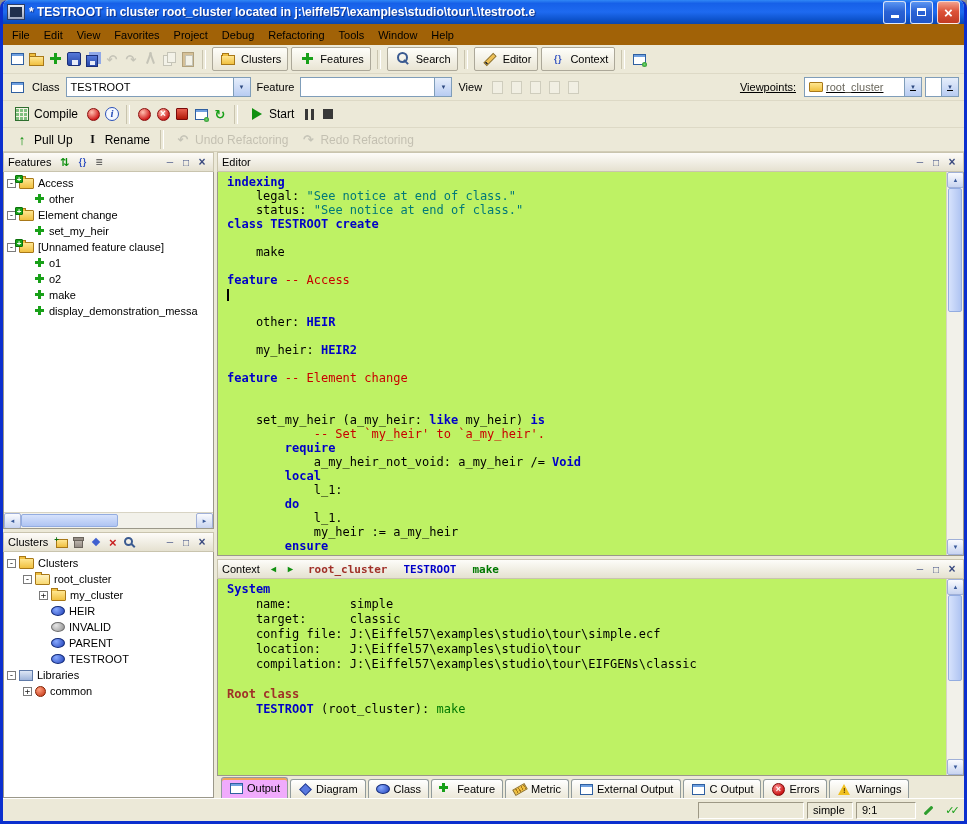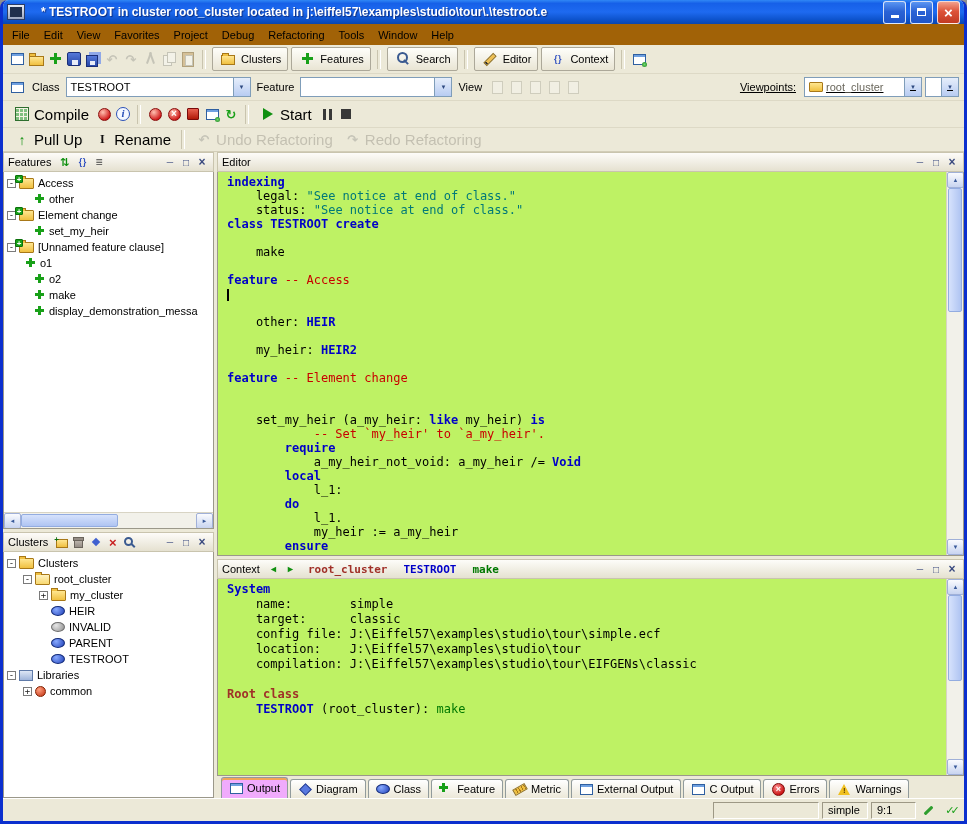--- a/index.html
+++ b/index.html
@@ -3,36 +3,36 @@
 <meta charset="utf-8">
 <style>
   html,body{margin:0;padding:0;background:#8f8f8f;font-family:"Liberation Sans","DejaVu Sans",sans-serif;}
   .window{width:967px;height:824px;box-sizing:border-box;background:#ECE9D8;border:3px solid #0B2FCE;border-top:none;
           border-radius:8px 8px 0 0;display:flex;flex-direction:column;overflow:hidden;}
   
   .titlebar{height:24px;flex:none;background:linear-gradient(180deg,#3087F5 0%,#1660E8 14%,#1E6AF0 50%,#0B50C8 85%,#0A46AE 100%);
             display:flex;align-items:center;padding:0 4px;gap:4px;border-radius:5px 5px 0 0;}
   .app-icon{width:16px;height:14px;flex:none;background:linear-gradient(#E8ECF4,#9AA6C0);border:1px solid #2A3C66;position:relative;}
   .app-icon::before{content:"";position:absolute;inset:2px;background:#20304E;}
-  .title-text{color:#fff;font-weight:bold;font-size:12px;text-shadow:1px 1px 1px rgba(0,0,50,.55);white-space:nowrap;overflow:hidden;flex:1;margin-left:12px;}
+  .title-text{color:#fff;font-weight:bold;font-size:12px;text-shadow:1px 1px 1px rgba(0,0,50,.55);white-space:nowrap;overflow:hidden;flex:1;}
   .tb-btn{width:21px;height:21px;flex:none;border-radius:3px;border:1px solid rgba(255,255,255,.8);display:flex;align-items:center;justify-content:center;color:#fff;}
   .btn-min,.btn-max{background:linear-gradient(180deg,#5A95F2,#2B63D5 45%,#1F55C8);}
   .btn-close{background:linear-gradient(180deg,#F2A08C,#DD5339 45%,#C23A23);}
   .btn-min::before{content:"";width:8px;height:3px;background:#fff;margin-top:9px;}
   .btn-max::before{content:"";width:9px;height:8px;border:1px solid #fff;border-top:3px solid #fff;box-sizing:border-box;}
   .btn-close::before{content:"\00D7";font-size:15px;font-weight:bold;line-height:1;}
   
   .menubar{height:21px;flex:none;display:flex;align-items:center;background:#a16207;font-size:11px;padding-left:2px;}
   .menu-item{padding:3px 7px;}
   .toolbar{display:flex;align-items:center;background:#ECE9D8;border-bottom:1px solid #DDD9C6;padding:0 5px;gap:1px;flex:none;}
   .tb1{height:28px;}.tb2{height:26px;}.tb3{height:26px;}.tb4{height:23px;border-bottom:1px solid #D2CDB8;}
   .tsep{width:2px;height:19px;border-left:1px solid #C9C4AE;border-right:1px solid #fff;margin:0 4px;flex:none;}
   .tglbtn{display:inline-flex;align-items:center;gap:4px;height:22px;padding:0 6px;font-size:11px;
           background:linear-gradient(#FEFEFA,#E9E5D4);border:1px solid #ACA899;border-radius:2px;margin:0 1px;}
-  .lblbtn{display:inline-flex;align-items:center;gap:3px;padding:2px 5px;font-size:15px;}
+  .lblbtn{display:inline-flex;align-items:center;gap:3px;padding:2px 5px;font-size:12px;}
   .lblbtn.dis span.lab{color:#9C988C;}
   .tb-label{font-size:11px;margin:0 5px;}
   .combo{height:20px;background:#fff;border:1px solid #7F9DB9;display:flex;align-items:center;font-size:11px;box-sizing:border-box;}
   .combo-text{flex:1;padding:0 4px;white-space:nowrap;overflow:hidden;display:flex;align-items:center;gap:3px;}
   .combo-arrow{width:16px;align-self:stretch;background:linear-gradient(#E6EEFB,#B8CCF2);border-left:1px solid #7F9DB9;display:flex;align-items:center;justify-content:center;}
   .combo-arrow::before{content:"\25BC";font-size:6px;color:#2E4A80;}
   .combo.dim .combo-text{color:#6A675C;}
   .right-group{margin-left:auto;display:flex;align-items:center;gap:3px;text-decoration:underline;}
   
   .ti{width:18px;height:18px;display:inline-flex;align-items:center;justify-content:center;position:relative;flex:none;}
@@ -170,21 +170,21 @@
   .ic-class::before{content:"";width:12px;height:8px;border-radius:50%;background:radial-gradient(circle at 35% 30%,#88AAFF,#2040B8);border:1px solid #142C7A;}
   .ic-metric::before{content:"";width:12px;height:5px;background:repeating-linear-gradient(90deg,#F0C040 0 2px,#A87818 2px 3px);border:1px solid #907020;transform:rotate(-30deg);}
   .ic-errors::before{content:"";width:11px;height:11px;border-radius:50%;background:radial-gradient(circle at 35% 30%,#FF9090,#C81010 75%);border:1px solid #800A0A;}
   .ic-errors::after{content:"\00D7";position:absolute;color:#fff;font-weight:bold;font-size:9px;left:50%;top:50%;transform:translate(-50%,-55%);}
   .ic-warnings::before{content:"";width:0;height:0;border-left:6px solid transparent;border-right:6px solid transparent;border-bottom:11px solid #F0C020;}
   .ic-warnings::after{content:"!";position:absolute;left:50%;top:55%;transform:translate(-50%,-50%);font-size:8px;font-weight:bold;color:#604000;}
   
   .statusbar{height:22px;flex:none;background:#ECE9D8;border-top:1px solid #fff;display:flex;align-items:center;padding:0 4px;gap:3px;font-size:11px;}
   .status-spacer{flex:1;}
   .sfield{height:17px;box-sizing:border-box;border:1px solid;border-color:#9D9885 #FFFFFF #FFFFFF #9D9885;display:flex;align-items:center;padding:0 5px;background:#ECE9D8;white-space:nowrap;overflow:hidden;}
-  .sf1{width:106px;}.sf2{width:46px;}.sf3{width:45px;}
+  .sf1{width:106px;}.sf2{width:46px;}.sf3{width:60px;}
   .sicon{width:19px;height:17px;display:inline-flex;align-items:center;justify-content:center;position:relative;flex:none;}
   .pencil2::before{content:"";width:11px;height:3px;background:#2E9E2E;border-radius:1px;transform:rotate(-45deg);display:block;}
   .checks::before{content:"\2713\2713";color:#18A018;font-weight:bold;font-size:11px;letter-spacing:-4px;}
 </style>
 </head>
 <body>
 
 <div class="window">
 
   <div class="titlebar">
@@ -357,21 +357,21 @@
               <div class="tree-row" style="padding-left: 19px;">
                 <span class="expander noexp"></span>
                 <span class="ticon ic-feature"></span>
                 <span class="tlabel">set_my_heir</span>
               </div>
               <div class="tree-row" style="padding-left: 3px;">
                 <span class="expander">-</span>
                 <span class="ticon ic-folder-feature"></span>
                 <span class="tlabel">[Unnamed feature clause]</span>
               </div>
-              <div class="tree-row" style="padding-left: 10px;">
+              <div class="tree-row" style="padding-left: 19px;">
                 <span class="expander noexp"></span>
                 <span class="ticon ic-feature"></span>
                 <span class="tlabel">o1</span>
               </div>
               <div class="tree-row" style="padding-left: 19px;">
                 <span class="expander noexp"></span>
                 <span class="ticon ic-feature"></span>
                 <span class="tlabel">o2</span>
               </div>
               <div class="tree-row" style="padding-left: 19px;">

